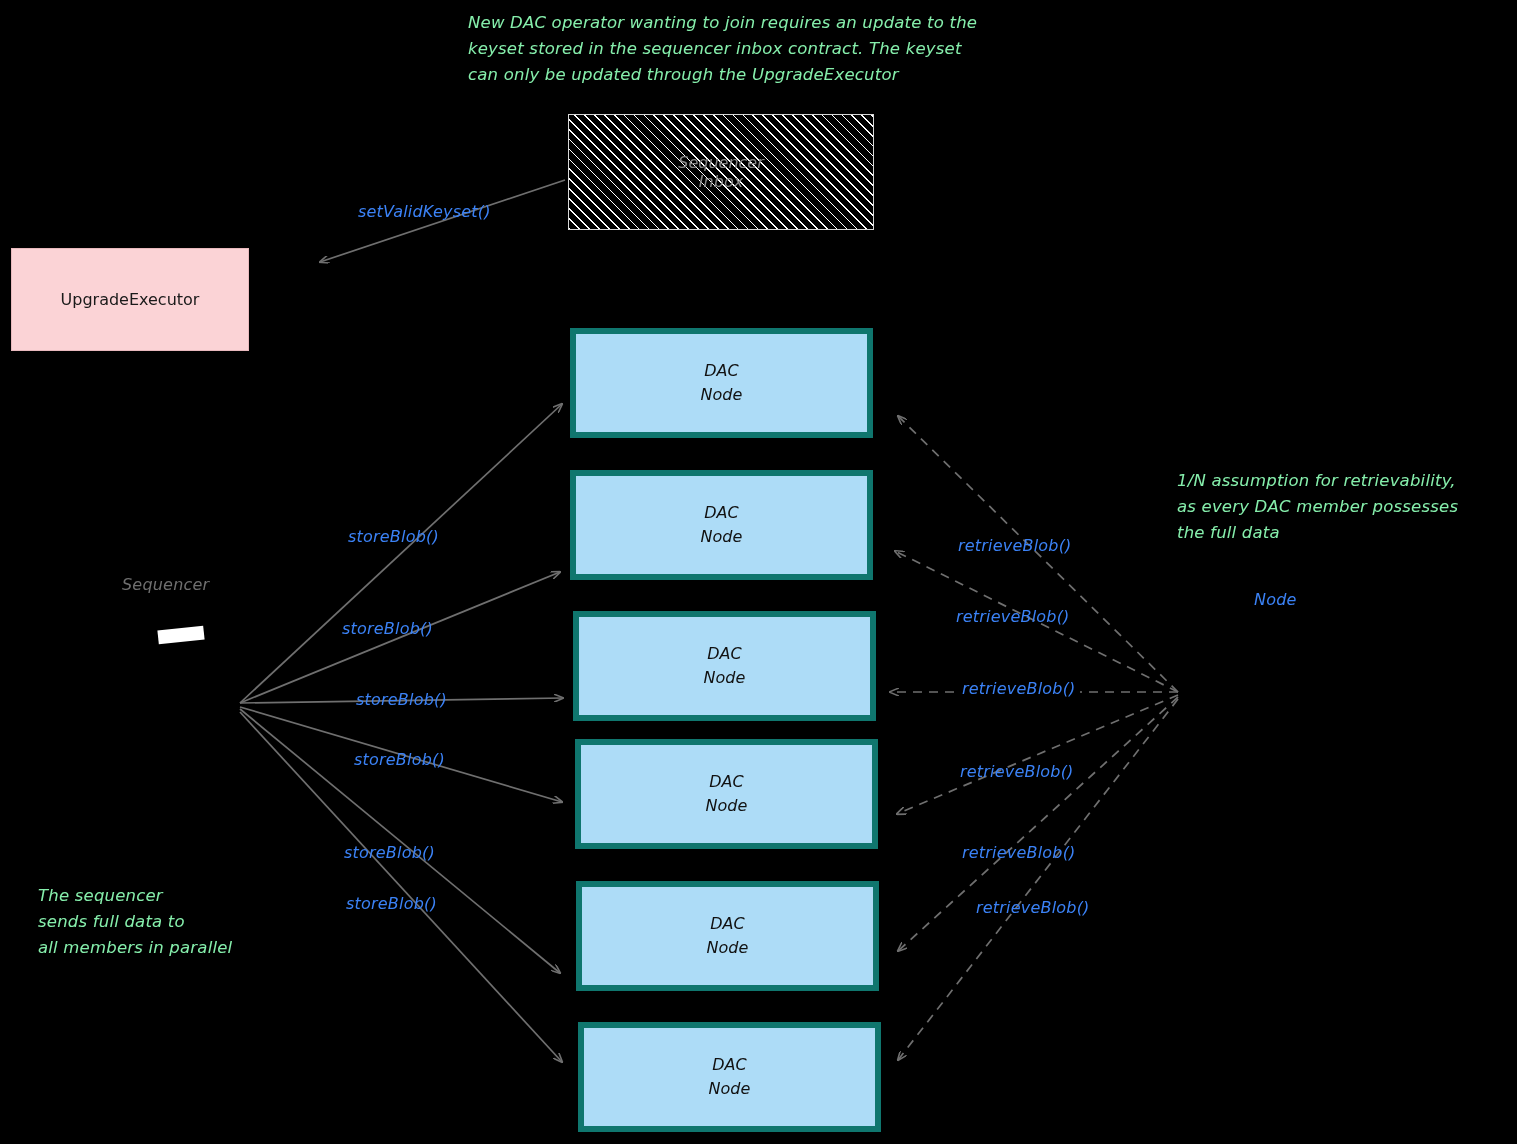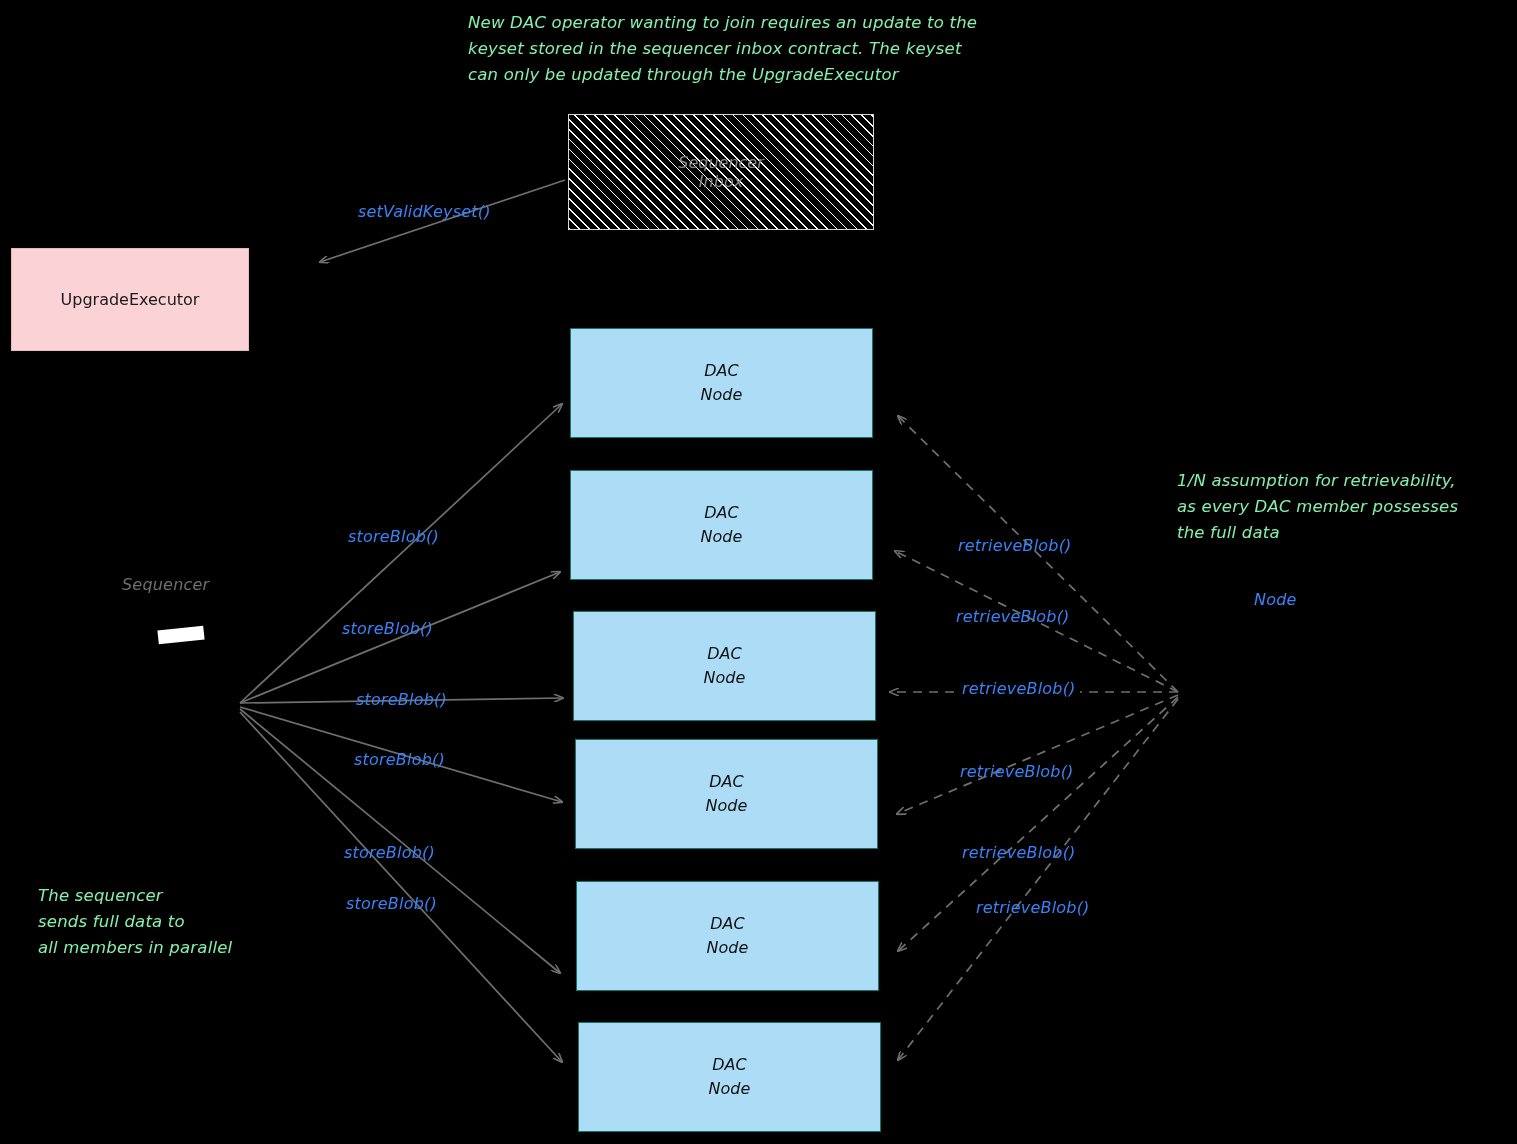--- a/index.html
+++ b/index.html
@@ -43,21 +43,21 @@
     text-align: center;
     font-family: "DejaVu Sans", sans-serif;
     font-style: italic;
     font-size: 16px;
     line-height: 24px;
     color: #111111;
     white-space: pre-line;
   }
   .dac-node {
     background: #addcf7;
-    border: 1px solid #0f766e;
+    border: 6px solid #0f766e;
   }
   .upgrade-exec {
     background: #fbd3d6;
     border: 1px solid #e8b9bd;
     font-style: normal;
     font-size: 16px;
     color: #1a1a1a;
   }
   .hatched {
     position: absolute;

